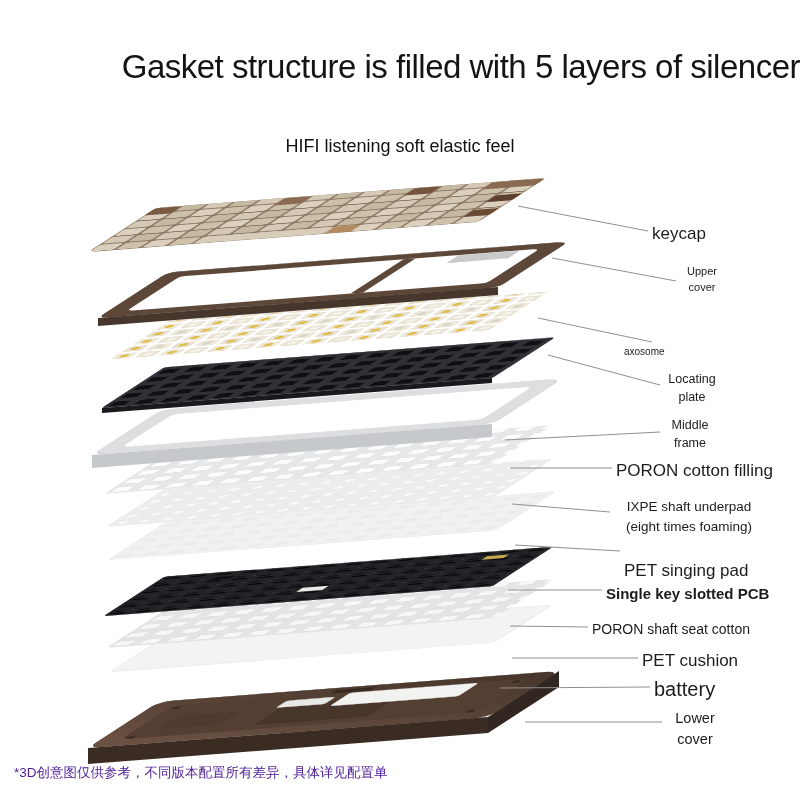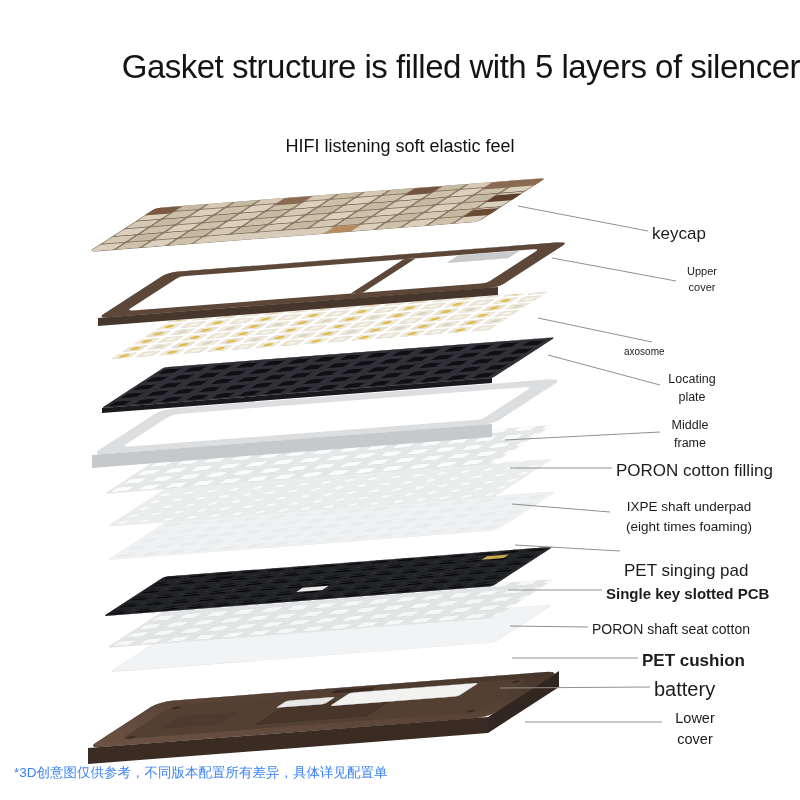--- a/index.html
+++ b/index.html
@@ -9,21 +9,21 @@
   }
   #title{
     position:absolute;top:48px;left:0;right:0;margin:0;
     text-align:right;font-size:33px;font-weight:400;letter-spacing:-0.5px;color:#141414;
   }
   #subtitle{
     position:absolute;top:136px;left:0;right:0;margin:0;
     text-align:center;font-size:18px;font-weight:400;color:#111;
   }
   #footnote{
-    position:absolute;left:14px;top:764px;font-size:13.5px;color:#3b82f6;
+    position:absolute;left:14px;top:764px;font-size:13.5px;color:#4c1d95;
   }
   svg#scene{position:absolute;left:0;top:0;}
   .lbl{position:absolute;line-height:1.45;color:#1c1c1c;}
   .c{text-align:center;}
   .nw{white-space:nowrap;}
 </style>
 </head>
 <body>
 
 <svg id="scene" width="800" height="800" viewBox="0 0 800 800">
@@ -207,19 +207,19 @@
 <div class="lbl nw" style="left:616px;top:459px;font-size:17px;">PORON cotton filling</div>
 
 <div class="lbl c" style="left:613px;top:497px;width:152px;font-size:13.5px;">IXPE shaft underpad (eight times foaming)</div>
 
 <div class="lbl nw" style="left:624px;top:543px;font-size:17px;margin-top:16px;">PET singing pad</div>
 
 <div class="lbl nw" style="left:606px;top:583px;font-size:15px;font-weight:600;">Single key slotted PCB</div>
 
 <div class="lbl nw" style="left:592px;top:619px;font-size:14px;">PORON shaft seat cotton</div>
 
-<div class="lbl nw" style="left:642px;top:649px;font-size:17px;font-weight:bold;">PET cushion</div>
+<div class="lbl nw" style="left:642px;top:649px;font-size:17px;">PET cushion</div>
 
 <div class="lbl nw" style="left:654px;top:675px;font-size:20px;">battery</div>
 
 <div class="lbl c" style="left:666px;top:708px;width:58px;font-size:14.5px;">Lower cover</div>
 
 <div id="footnote">*3D创意图仅供参考，不同版本配置所有差异，具体详见配置单</div>
 
 </body></html>

